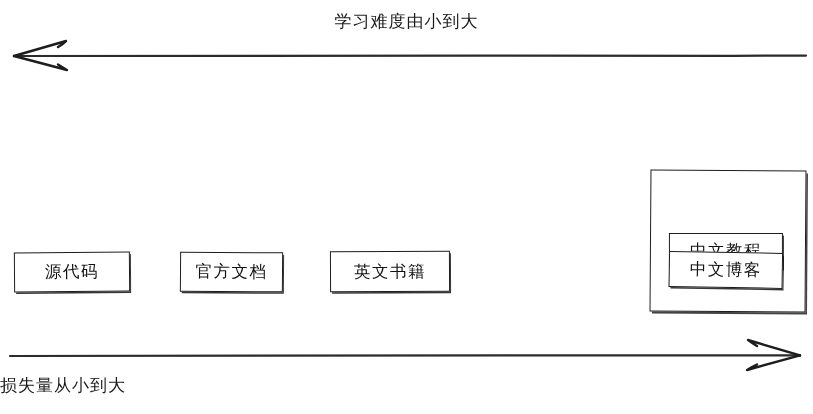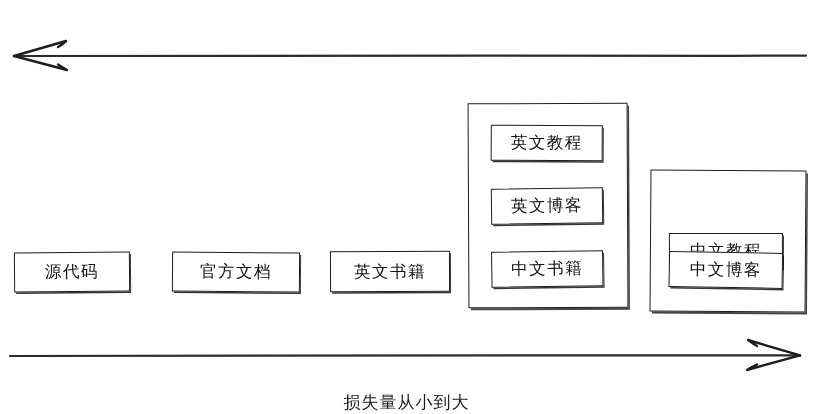--- a/index.html
+++ b/index.html
@@ -28,22 +28,21 @@
   #top-label {
     left: 0;
     top: 10px;
     width: 813px;
     text-align: center;
   }
   #bottom-label {
     left: 0;
     top: 374px;
     width: 813px;
-    text-align: center;
-    margin-top: 17px;
+    text-align: left;
   }
   .axis-svg {
     position: absolute;
     left: 0;
     top: 0;
     width: 813px;
     height: 414px;
     pointer-events: none;
   }
   .node {
@@ -72,59 +71,49 @@
   .tilt-b { transform: rotate(0.4deg); }
   .tilt-c { transform: rotate(-0.25deg); }
   .tilt-d { transform: rotate(0.55deg); }
   .tilt-e { transform: rotate(-0.6deg); }
 </style>
 </head>
 <body>
 
 <div id="canvas">
 
+  <div class="axis-label" id="top-label">学习难度由小到大</div>
 
   <svg class="axis-svg" viewBox="0 0 813 414" xmlns="http://www.w3.org/2000/svg">
 
     <g>
       <path d="M14,56 C120,55.3 300,56.6 480,55.6 C600,55.2 700,56.2 806,55.6" stroke="#2b2b2b" stroke-width="2.2" fill="none" stroke-linecap="round"></path>
       <path d="M14,56 L66,41 L62,44.5 L58,47" stroke="#1d1d1d" stroke-width="2.4" fill="none" stroke-linecap="round" stroke-linejoin="round"></path>
       <path d="M14,56 L67,70 L62,67 L58,64.5" stroke="#1d1d1d" stroke-width="2.4" fill="none" stroke-linecap="round" stroke-linejoin="round"></path>
     </g>
 
     <g>
       <path d="M10,356 C140,355.3 330,356.6 520,355.4 C640,355 730,356 800,355.4" stroke="#2b2b2b" stroke-width="2.2" fill="none" stroke-linecap="round"></path>
       <path d="M800,355.4 L748,340 L753,343.5 L757,346" stroke="#1d1d1d" stroke-width="2.4" fill="none" stroke-linecap="round" stroke-linejoin="round"></path>
       <path d="M800,355.4 L747,370 L752,367 L757,364.5" stroke="#1d1d1d" stroke-width="2.4" fill="none" stroke-linecap="round" stroke-linejoin="round"></path>
     </g>
   </svg>
 
   <div class="node tilt-a" style="left:14px; top:252px; width:116px; height:40px;align-items:center;">
     <span>源代码</span>
   </div>
 
-  <div class="node tilt-b" style="left:172px; top:252px; width:128px; height:40px;">
+  <div class="node tilt-b" style="left:180px; top:252px; width:103px; height:40px;">
     <span>官方文档</span>
   </div>
 
   <div class="node tilt-c" style="left:330px; top:251px; width:120px; height:41px;">
     <span>英文书籍</span>
   </div>
 
-  <div class="group tilt-c" style="left:468px; top:103px; width:160px; height:205px;">
-    <div class="node tilt-d" style="left:22px; top:21px; width:112px; height:36px;">
-      <span>英文教程</span>
-    </div>
-    <div class="node tilt-a" style="left:22px; top:84px; width:112px; height:36px;">
-      <span>英文博客</span>
-    </div>
-    <div class="node tilt-e" style="left:22px; top:147px; width:112px; height:36px;">
-      <span>中文书籍</span>
-    </div>
-  </div>
 
   <div class="group tilt-b" style="left:650px; top:170px; width:156px; height:142px;">
     <div class="node tilt-a" style="left:18px; top:18px; width:114px; height:36px;margin-top:44px;">
       <span>中文教程</span>
     </div>
     <div class="node tilt-d" style="left:18px; top:81px; width:114px; height:36px;">
       <span>中文博客</span>
     </div>
   </div>
 

